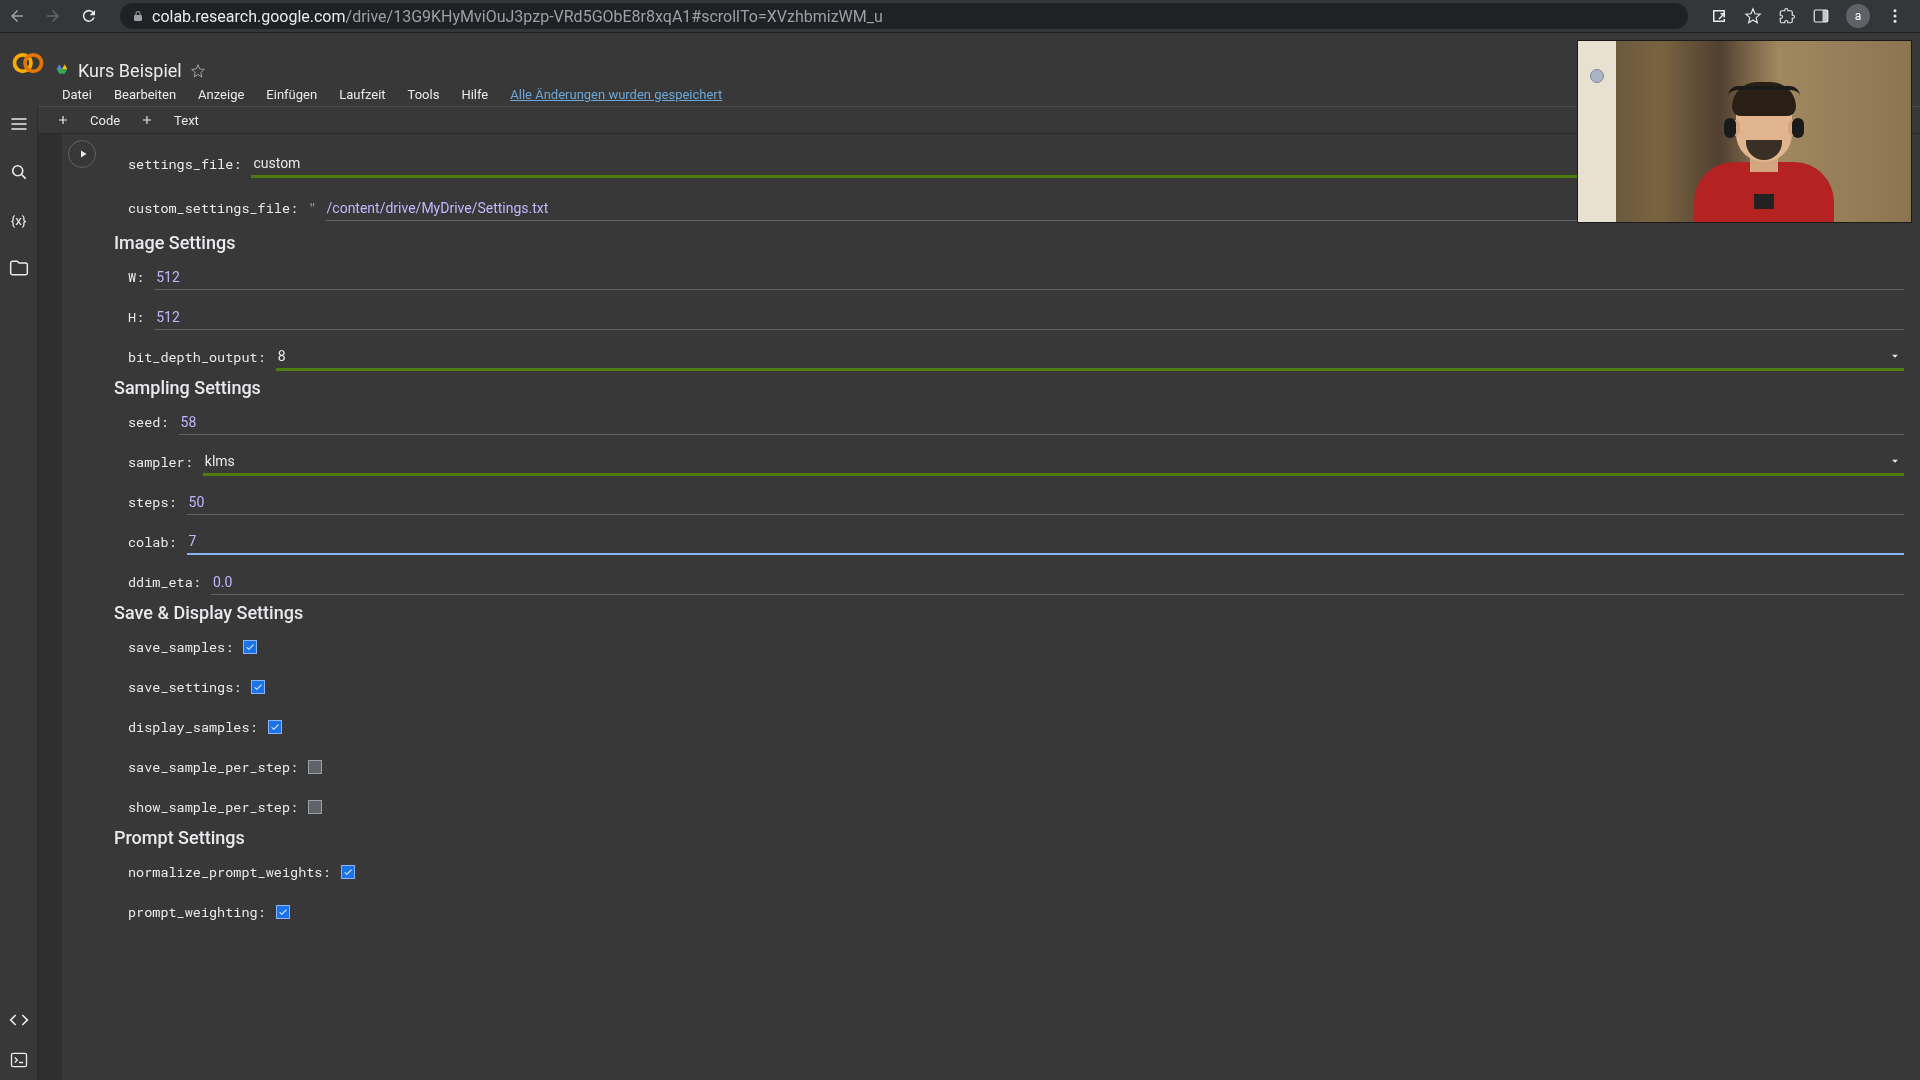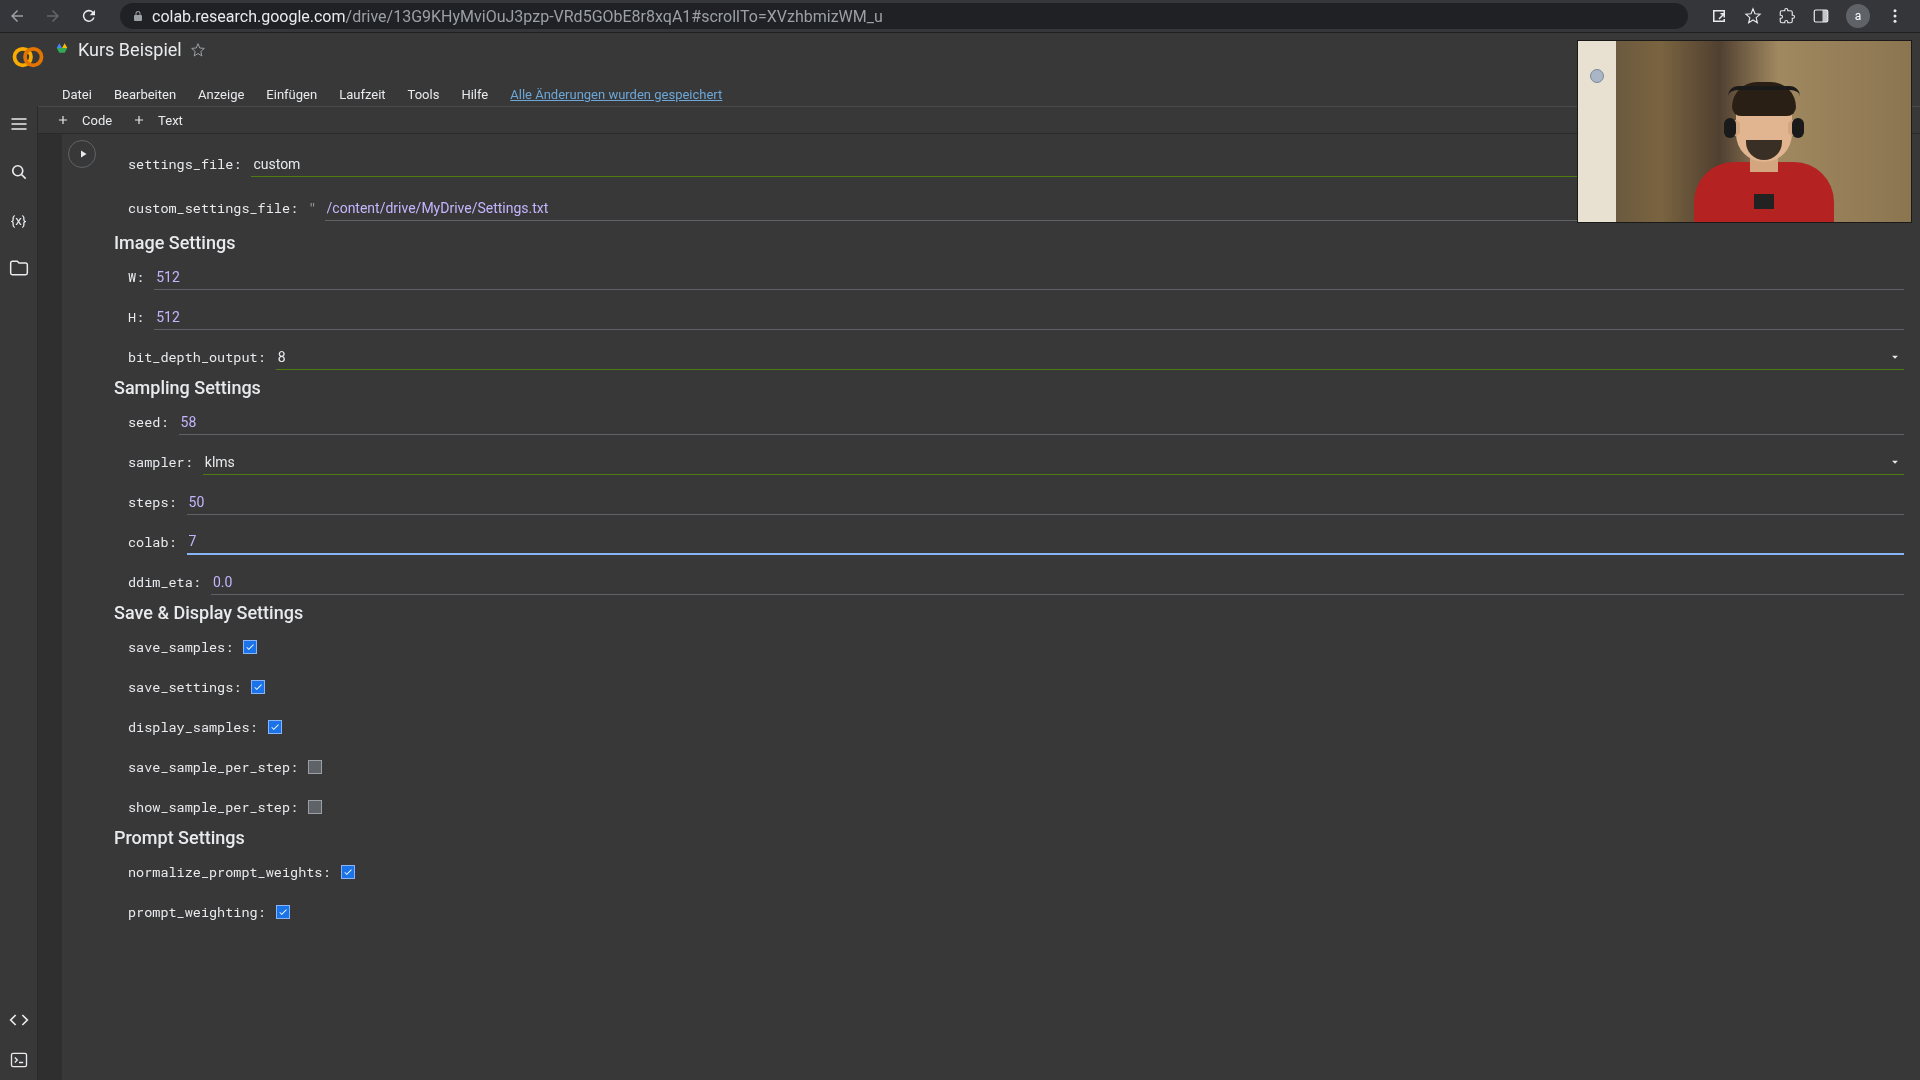--- a/index.html
+++ b/index.html
@@ -12,56 +12,56 @@
 .reload-ic { width:18px; height:18px; fill:#e8eaed; cursor:pointer; }
 .url-bar { flex:1; background:#202124; border-radius:16px; height:26px; display:flex; align-items:center; padding:0 12px; gap:8px; margin:0 10px; }
 .lock-ic { width:12px; height:12px; fill:#9aa0a6; }
 .url-text { font-size:16px; color:#e8eaed; flex:1; white-space:nowrap; overflow:hidden; }
 .url-text .path { color:#9aa0a6; }
 .browser-right { display:flex; gap:16px; align-items:center; padding-right:8px; }
 .browser-ic { width:18px; height:18px; fill:#e8eaed; cursor:pointer; }
 .avatar { width:24px; height:24px; border-radius:50%; background:#5f6368; display:flex; align-items:center; justify-content:center; font-size:12px; color:#fff; }
 
 
-.colab-header { height:48px; display:flex; align-items:flex-start; padding:6px 10px 0 10px; }
+.colab-header { height:48px; display:flex; align-items:flex-end; padding:6px 10px 0 10px; }
 .colab-logo { width:36px; height:36px; margin-right:8px; position:relative; }
 .colab-logo svg { width:36px; height:36px; }
 .title-area { display:flex; flex-direction:column; }
 .title-row { display:flex; align-items:center; gap:8px; }
 .nb-icon { width:16px; height:16px; }
 .nb-title { font-size:18px; color:#e8eaed; }
 .star-ic { width:16px; height:16px; fill:#9aa0a6; }
 .menu-bar { height:26px; display:flex; align-items:center; padding-left:62px; gap:22px; font-size:13px; }
 .menu-item { color:#e8eaed; cursor:pointer; }
 .save-status { color:#6ca7d8; text-decoration:underline; cursor:pointer; }
 
 
 .left-rail { position:absolute; left:0; top:106px; bottom:0; width:38px; background:#383838; border-right:1px solid #2a2a2a; display:flex; flex-direction:column; align-items:center; padding-top:8px; gap:28px; }
 .left-rail-bottom { position:absolute; bottom:10px; left:0; right:0; display:flex; flex-direction:column; align-items:center; gap:20px; }
 .rail-ic { width:20px; height:20px; fill:#e8eaed; cursor:pointer; }
 
 
 .toolbar { position:absolute; left:38px; right:0; top:106px; height:28px; border-top:1px solid #4a4a4a; border-bottom:1px solid #2a2a2a; display:flex; align-items:center; padding-left:18px; gap:20px; font-size:13px; }
-.toolbar-btn { display:flex; gap:12px; color:#e8eaed; cursor:pointer; }
+.toolbar-btn { display:flex; gap:20px; color:#e8eaed; cursor:pointer; }
 .toolbar-plus { fill:#e8eaed; width:14px; height:14px; }
 .toolbar-right { margin-left:auto; margin-right:8px; display:flex; gap:8px; align-items:center; }
 .chev-ic { width:18px; height:18px; fill:#e8eaed; cursor:pointer; }
 
 
 .nb-area { position:absolute; left:38px; right:0; top:134px; bottom:0; overflow:hidden; }
 .cell-gutter { position:absolute; left:0; top:0; bottom:0; width:24px; background:#2f2f2f; }
 .run-btn { position:absolute; left:30px; top:6px; width:28px; height:28px; border-radius:50%; border:1px solid #5f6368; background:#383838; display:flex; align-items:center; justify-content:center; cursor:pointer; }
 .run-btn svg { width:12px; height:12px; fill:#e8eaed; margin-left:2px; }
 .form { position:absolute; left:76px; right:16px; top:10px; }
 .form-row { display:flex; align-items:center; margin-bottom:0; height:40px; }
 .form-label { font-family:'Roboto Mono',monospace; font-size:13.5px; color:#e8eaed; margin-right:10px; white-space:nowrap; }
 .form-label-indent { padding-left:14px; }
 .form-input { flex:1; background:transparent; border:none; border-bottom:1px solid #5f6368; color:#c4b5fd; font-size:14px; padding:4px 2px; outline:none; }
 .form-input.focused { border-bottom:2px solid #8ab4f8; }
-.form-select { flex:1; display:flex; align-items:center; justify-content:space-between; border-bottom:1px solid #4d7c0f; padding:4px 2px; font-size:14px; cursor:pointer; }
+.form-select { flex:1; display:flex; align-items:center; justify-content:space-between; border-bottom:3px solid #4d7c0f; padding:4px 2px; font-size:14px; cursor:pointer; }
 .sect-head { font-size:18px; font-weight:500; color:#e8eaed; margin-bottom:4px; }
 .form-check { width:14px; height:14px; border:1.5px solid #8ab4f8; background:#1a73e8; cursor:pointer; display:flex; align-items:center; justify-content:center; }
 .form-check.unchecked { background:#5f6368; border-color:#9aa0a6; }
 .check-mark { width:10px; height:10px; fill:#fff; }
 .quote { font-family:'Roboto Mono',monospace; font-size:14px; color:#9aa0a6; margin-right:8px; }
 
 
 .webcam { position:absolute; right:8px; top:40px; width:335px; height:183px; background:#3a3226; border:1px solid #1a1a1a; z-index:100; display:flex; }
 .webcam-left { width:38px; background:#e8e0d0; display:flex; align-items:flex-start; justify-content:center; padding-top:28px; }
 .webcam-left-dot { width:14px; height:14px; border-radius:50%; background:#aab5c5; border:1.5px solid #7a8a9a; }

